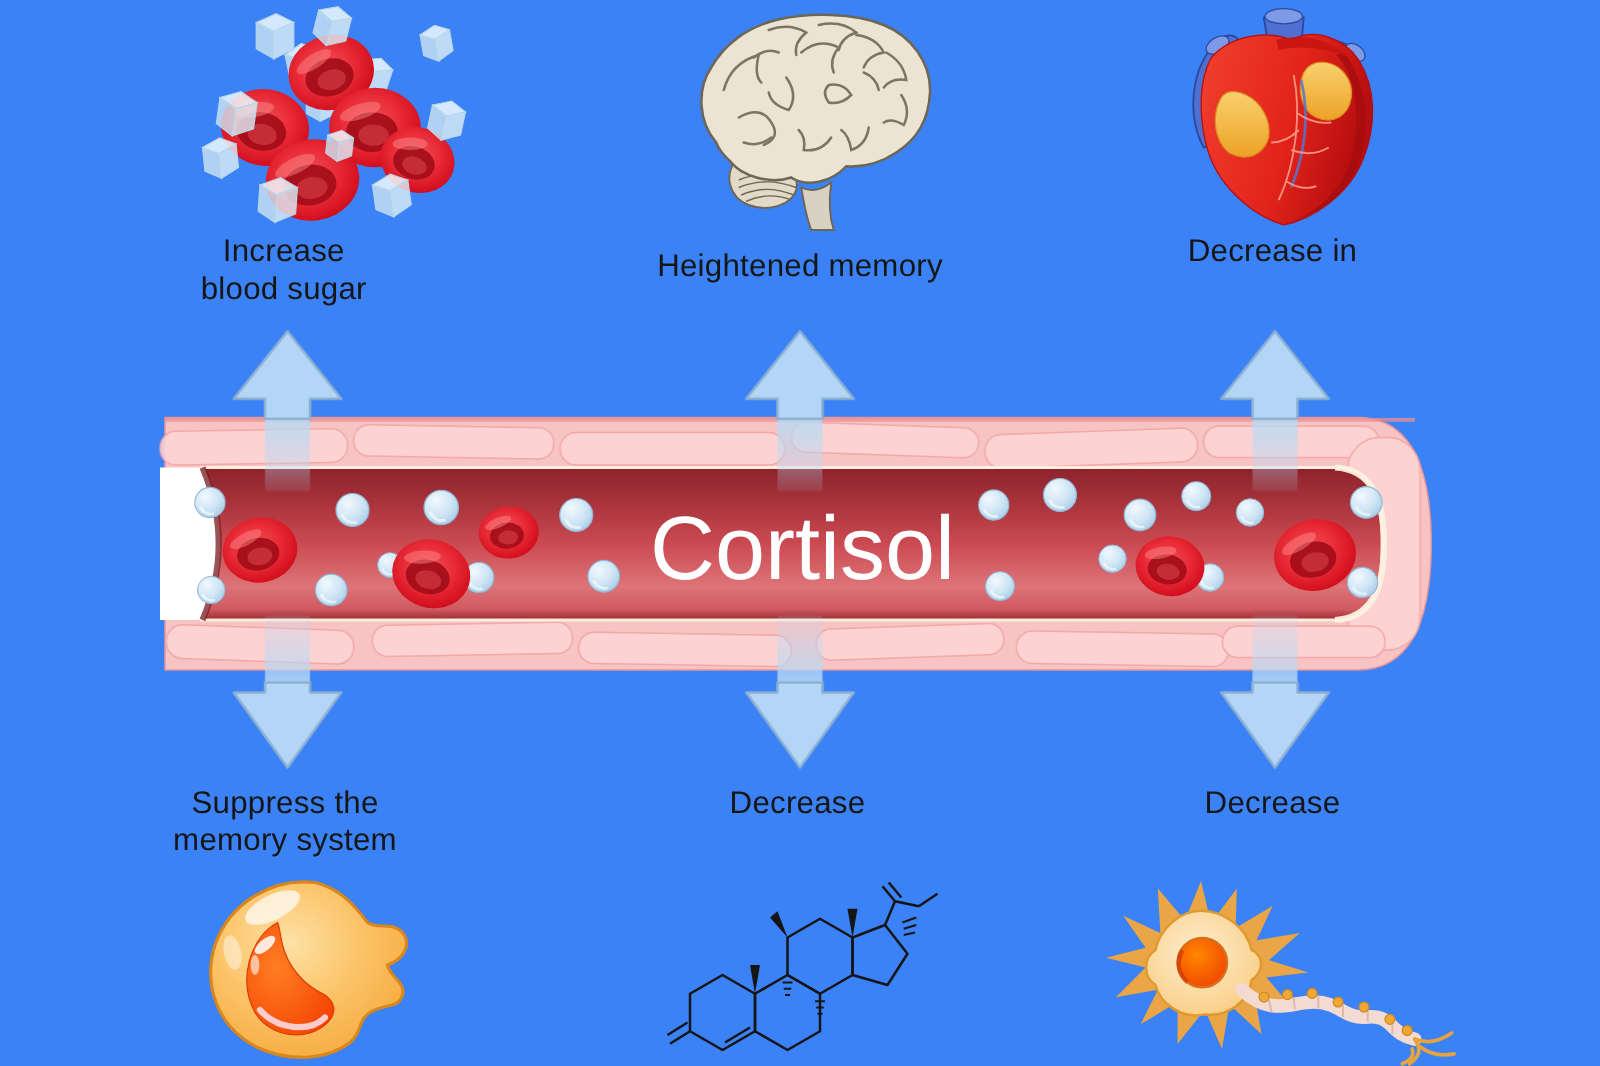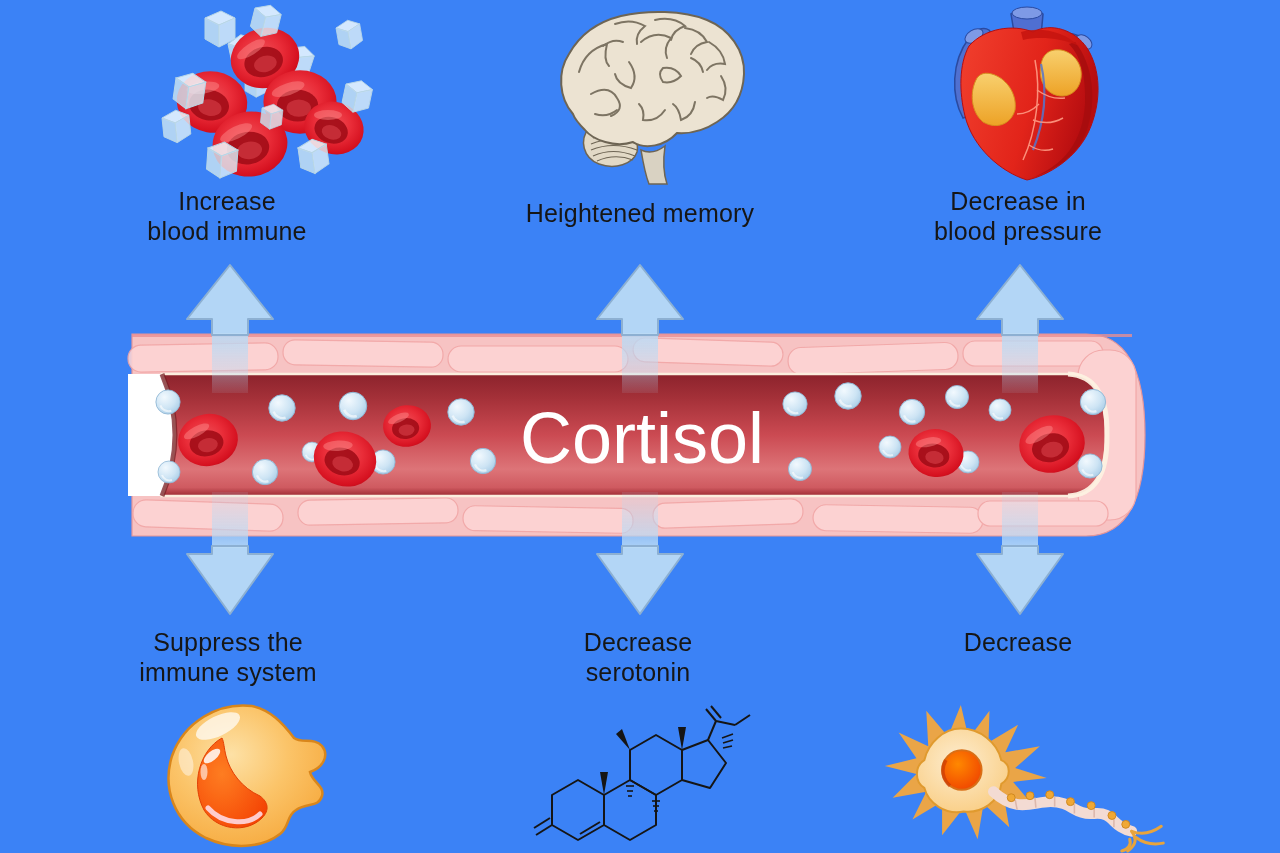--- a/index.html
+++ b/index.html
@@ -161,28 +161,27 @@
       <path d="M110,60 C116,90 112,130 98,160"></path>
       <path d="M112,90 q14,10 28,8"></path>
         <path d="M108,120 q16,6 30,-2"></path>
       <path d="M104,145 q12,8 24,4"></path>
         <path d="M114,104 q-10,10 -22,10"></path>
     </g>
   </svg>
 
   <div class="effect-label" style="left:37px;top:186px">
     <span>Increase</span>
-    <span>blood immune</span>
+    <span>blood sugar</span>
   </div>
   <div class="effect-label" style="left:450px;top:198px">
     <span>Heightened memory</span>
   </div>
   <div class="effect-label" style="left:828px;top:186px">
     <span>Decrease in</span>
-    <span>blood pressure</span>
   </div>
 
   <svg class="abs" style="left:118px;top:330px" width="1032" height="212" viewBox="0 0 1032 212">
 
     <path d="M14,4 H968 Q1027,4 1027,105 Q1027,206 968,206 H14 Z" fill="#f7c3c3" stroke="#e59598" stroke-width="1.2"></path>
 
     <g fill="#fcd4d4" stroke="#f1a6a6" stroke-width="1.2" opacity="0.9">
       <rect x="10" y="14" width="150" height="27" rx="13" transform="rotate(-1 85 27)"></rect>
       <rect x="165" y="11" width="160" height="25" rx="12" transform="rotate(1 245 24)"></rect>
       <rect x="330" y="16" width="180" height="26" rx="13"></rect>
@@ -259,25 +258,24 @@
     <rect x="37" y="0" width="36" height="56" fill="url(#fadeUp)"></rect>
     <polygon points="37,54 73,54 73,62 98,62 55,122 12,62 37,62" fill="#b9daf5" fill-opacity="0.95" stroke="#8db0d2" stroke-width="2" stroke-linejoin="round"></polygon>
   </svg>
   <svg class="abs" style="left:965px;top:492px" width="110" height="124" viewBox="0 0 110 124">
     <rect x="37" y="0" width="36" height="56" fill="url(#fadeUp)"></rect>
     <polygon points="37,54 73,54 73,62 98,62 55,122 12,62 37,62" fill="#b9daf5" fill-opacity="0.95" stroke="#8db0d2" stroke-width="2" stroke-linejoin="round"></polygon>
   </svg>
 
   <div class="effect-label" style="left:38px;top:627px">
     <span>Suppress the</span>
-    <span>immune system</span>
+    <span>memory system</span>
   </div>
   <div class="effect-label" style="left:448px;top:627px">
     <span>Decrease</span>
-    <span>serotonin</span>
   </div>
   <div class="effect-label" style="left:828px;top:627px">
     <span>Decrease</span>
   </div>
 
   <svg class="abs" style="left:160px;top:700px" width="205" height="152" viewBox="0 0 205 152">
     <path d="M92,6 C58,2 24,22 12,56 C2,88 14,122 46,138 C72,150 102,148 120,134
              C130,126 126,116 136,110 C148,102 158,108 162,96 C165,86 152,82 150,72
              C162,68 170,56 162,46 C154,37 142,44 134,38 C122,22 110,10 92,6 Z" fill="url(#macGrad)" stroke="#d9861b" stroke-width="2.5"></path>
     <path d="M62,38 C40,50 30,84 44,110 C56,130 86,134 102,118 C110,110 108,102 100,96

